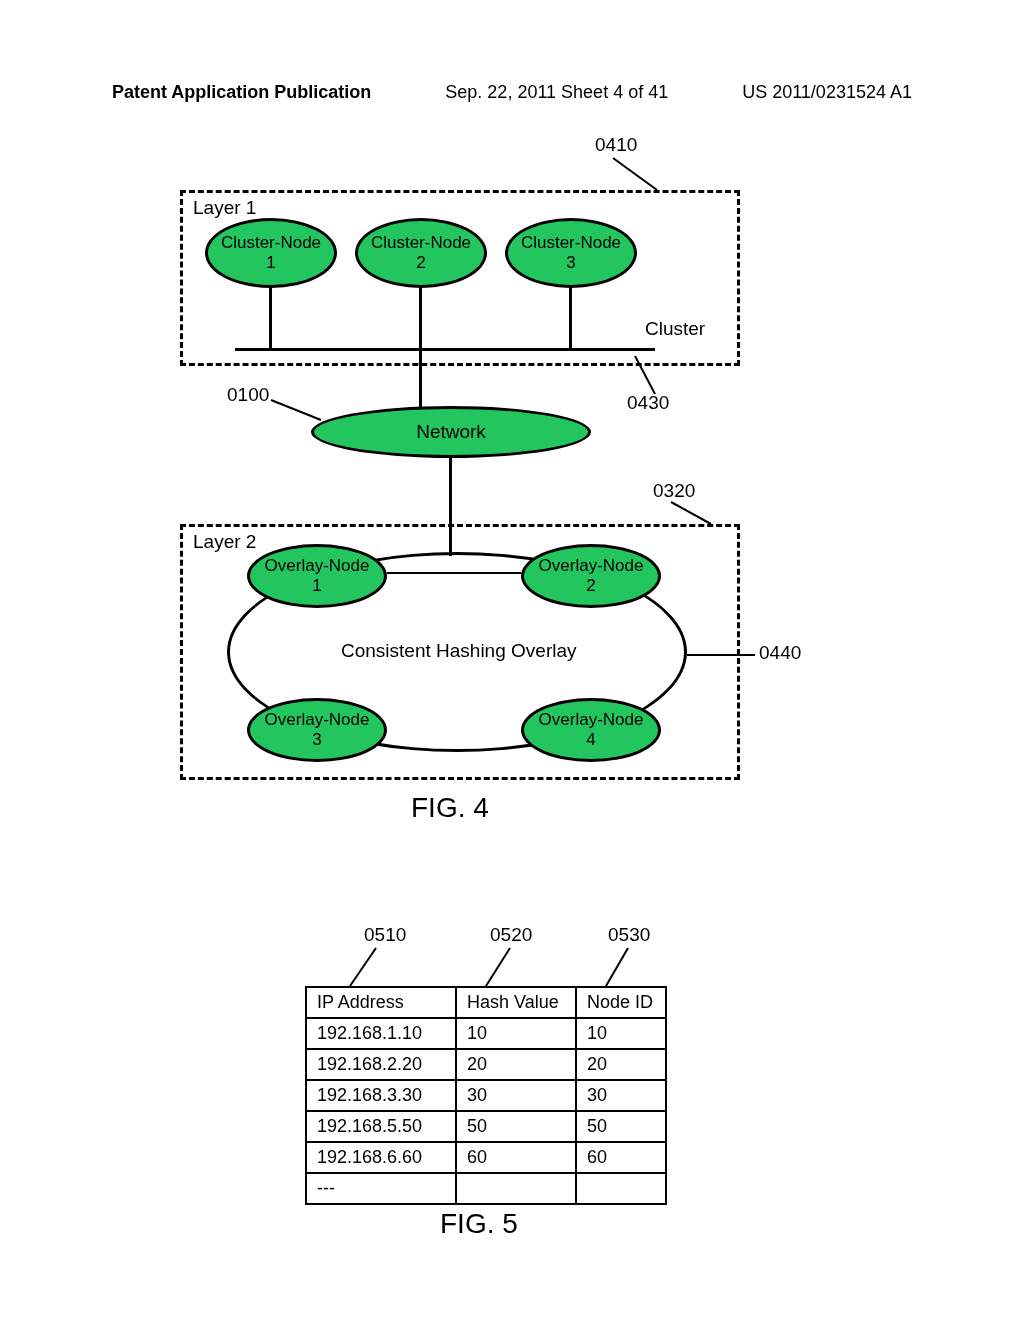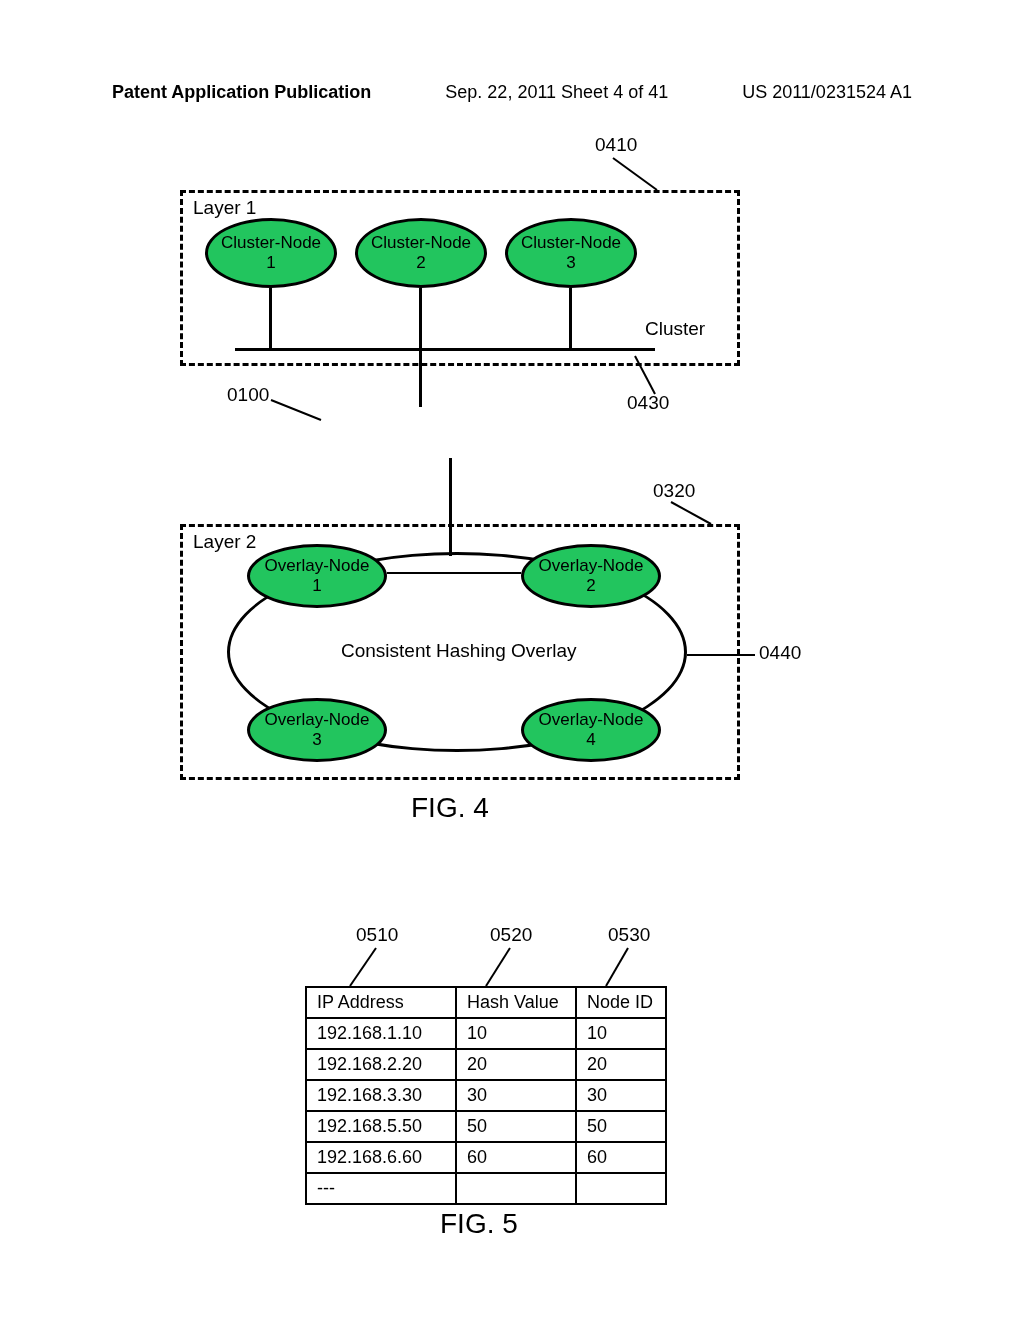--- a/index.html
+++ b/index.html
@@ -166,20 +166,23 @@
       </div>
 
     <div class="hbar" style="top:208px; left:80px; width:420px"></div>
     <div class="vbar" style="top:148px; left:114px; height:60px"></div>
     <div class="vbar" style="top:148px; left:264px; height:60px"></div>
     <div class="vbar" style="top:148px; left:414px; height:60px"></div>
     <div class="ref-label" style="top:178px; left:490px">Cluster</div>
 
     <div class="vbar" style="top:211px; left:264px; height:56px"></div>
 
+    <div class="ellipse network" style="top:266px; left:156px">
+        <span>Network</span>
+      </div>
 
     <div class="vbar" style="top:318px; left:294px; height:98px"></div>
 
     <div id="layer2" class="dashed">
       <div class="layer-label">Layer 2</div>
     </div>
 
     <div class="ring" style="top:412px; left:72px; width:460px; height:200px"></div>
 
     <div class="ellipse overlay-node" style="top:404px; left:92px">
@@ -222,21 +225,21 @@
     <svg style="position:absolute; top:358px; left:500px" width="60" height="32">
         <line x1="16" y1="4" x2="56" y2="26" stroke="#000" stroke-width="2"></line>
       </svg>
 
     <span class="ref-label" style="top:502px; left:604px">0440</span>
     <div class="hbar" style="top:514px; left:532px; width:68px; height:2px"></div>
 
     <div class="fig-caption" style="top:652px; left:256px">FIG. 4</div>
   </div>
 
-  <span class="ref-label" style="top:924px; left:356px">0510</span>
+  <span class="ref-label" style="top:924px; left:364px">0510</span>
   <svg style="position:absolute; top:944px; left:344px" width="40" height="44">
       <line x1="32" y1="4" x2="6" y2="42" stroke="#000" stroke-width="2"></line>
     </svg>
 
   <span class="ref-label" style="top:924px; left:490px">0520</span>
   <svg style="position:absolute; top:944px; left:480px" width="40" height="44">
       <line x1="30" y1="4" x2="6" y2="42" stroke="#000" stroke-width="2"></line>
     </svg>
 
   <span class="ref-label" style="top:924px; left:608px">0530</span>

